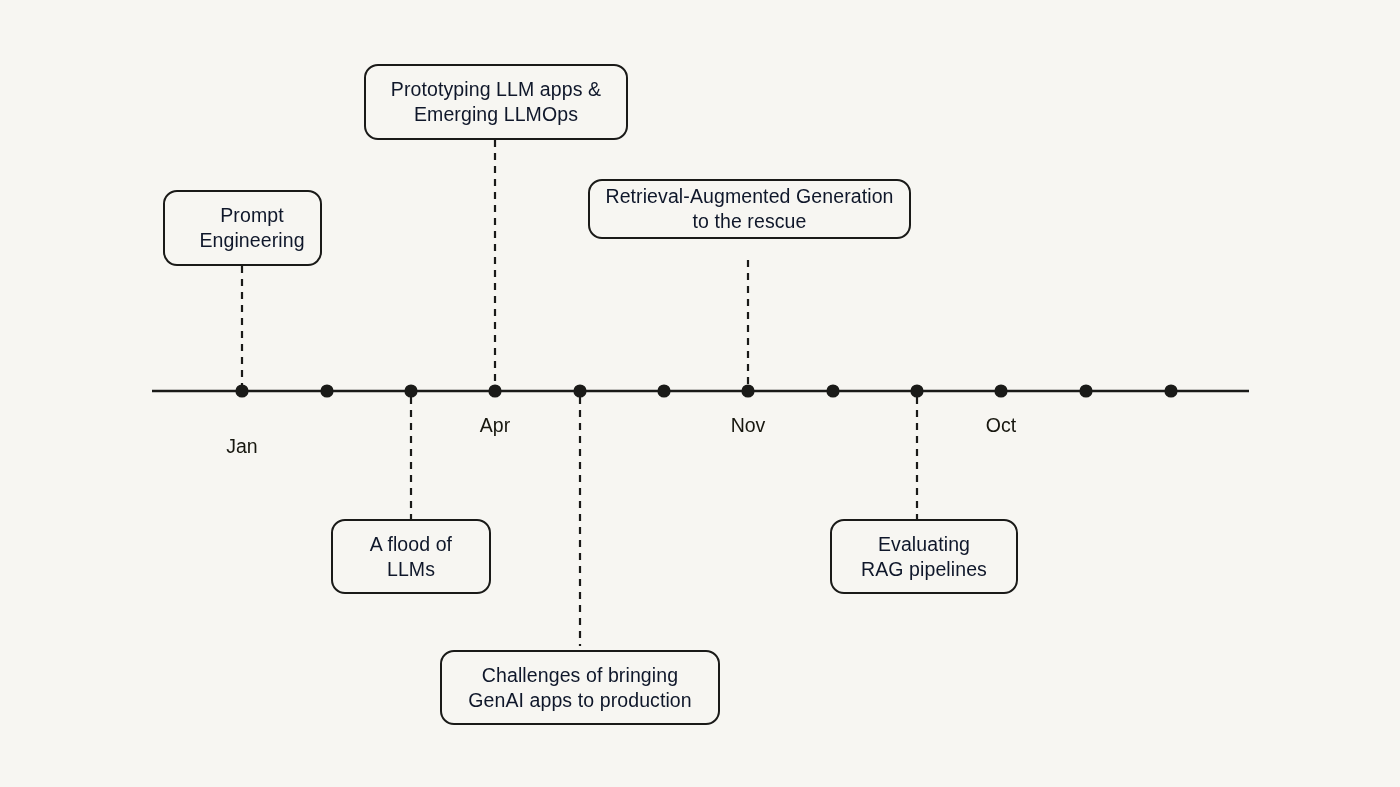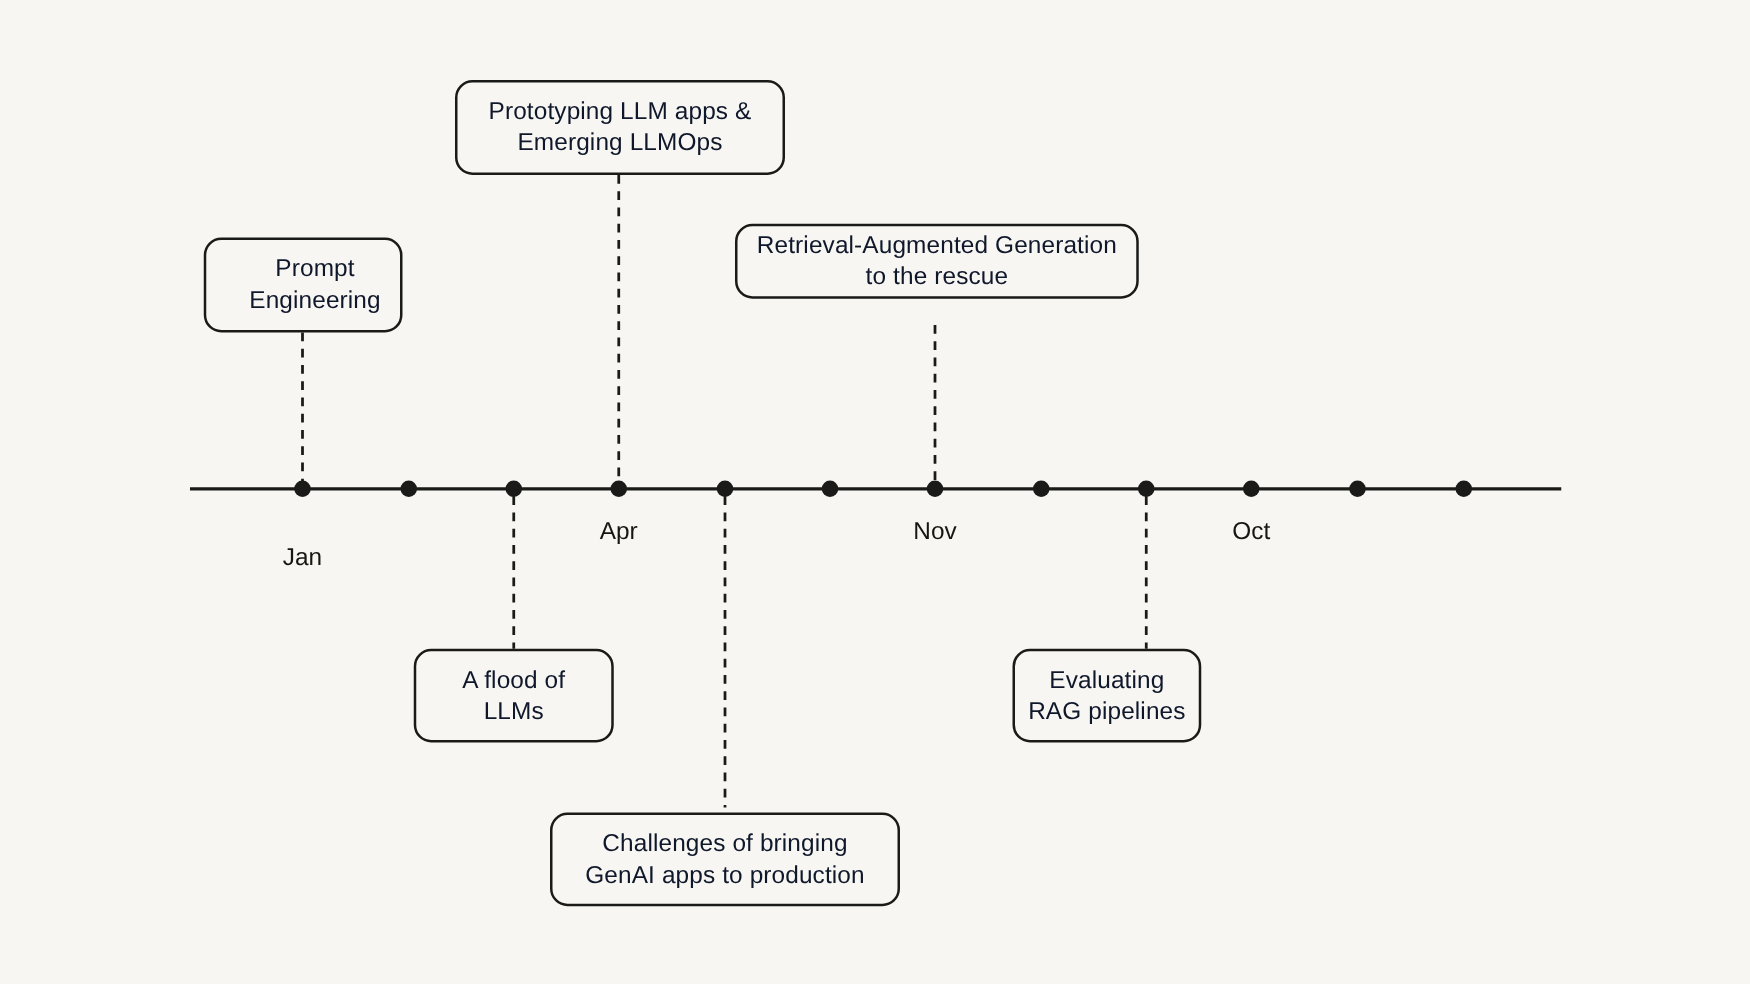--- a/index.html
+++ b/index.html
@@ -86,21 +86,21 @@
       <div class="event-box" style="left: 163px; top: 190px; width: 159px; height: 76px; padding-left: 19px;"><span>Prompt
 Engineering</span></div>
       <div class="event-box" style="left: 331px; top: 519px; width: 160px; height: 75px;"><span>A flood of
 LLMs</span></div>
       <div class="event-box" style="left: 364px; top: 64px; width: 264px; height: 76px;"><span>Prototyping LLM apps &amp;
 Emerging LLMOps</span></div>
       <div class="event-box" style="left: 440px; top: 650px; width: 280px; height: 75px;"><span>Challenges of bringing
 GenAI apps to production</span></div>
       <div class="event-box" style="left: 588px; top: 179px; width: 323px; height: 60px;"><span>Retrieval-Augmented Generation
 to the rescue</span></div>
-      <div class="event-box" style="left: 810px; top: 519px; width: 151px; height: 75px;"><span>Evaluating
+      <div class="event-box" style="left: 830px; top: 519px; width: 188px; height: 75px;"><span>Evaluating
 RAG pipelines</span></div>
     </div>
   <div id="labels-container">
       <div class="axis-label" style="left: 242px; top: 414px; margin-top: 21px;">Jan</div>
       <div class="axis-label" style="left: 495px; top: 414px;">Apr</div>
       <div class="axis-label" style="left: 748px; top: 414px;">Nov</div>
       <div class="axis-label" style="left: 1001px; top: 414px;">Oct</div>
     </div>
 
 </div>

